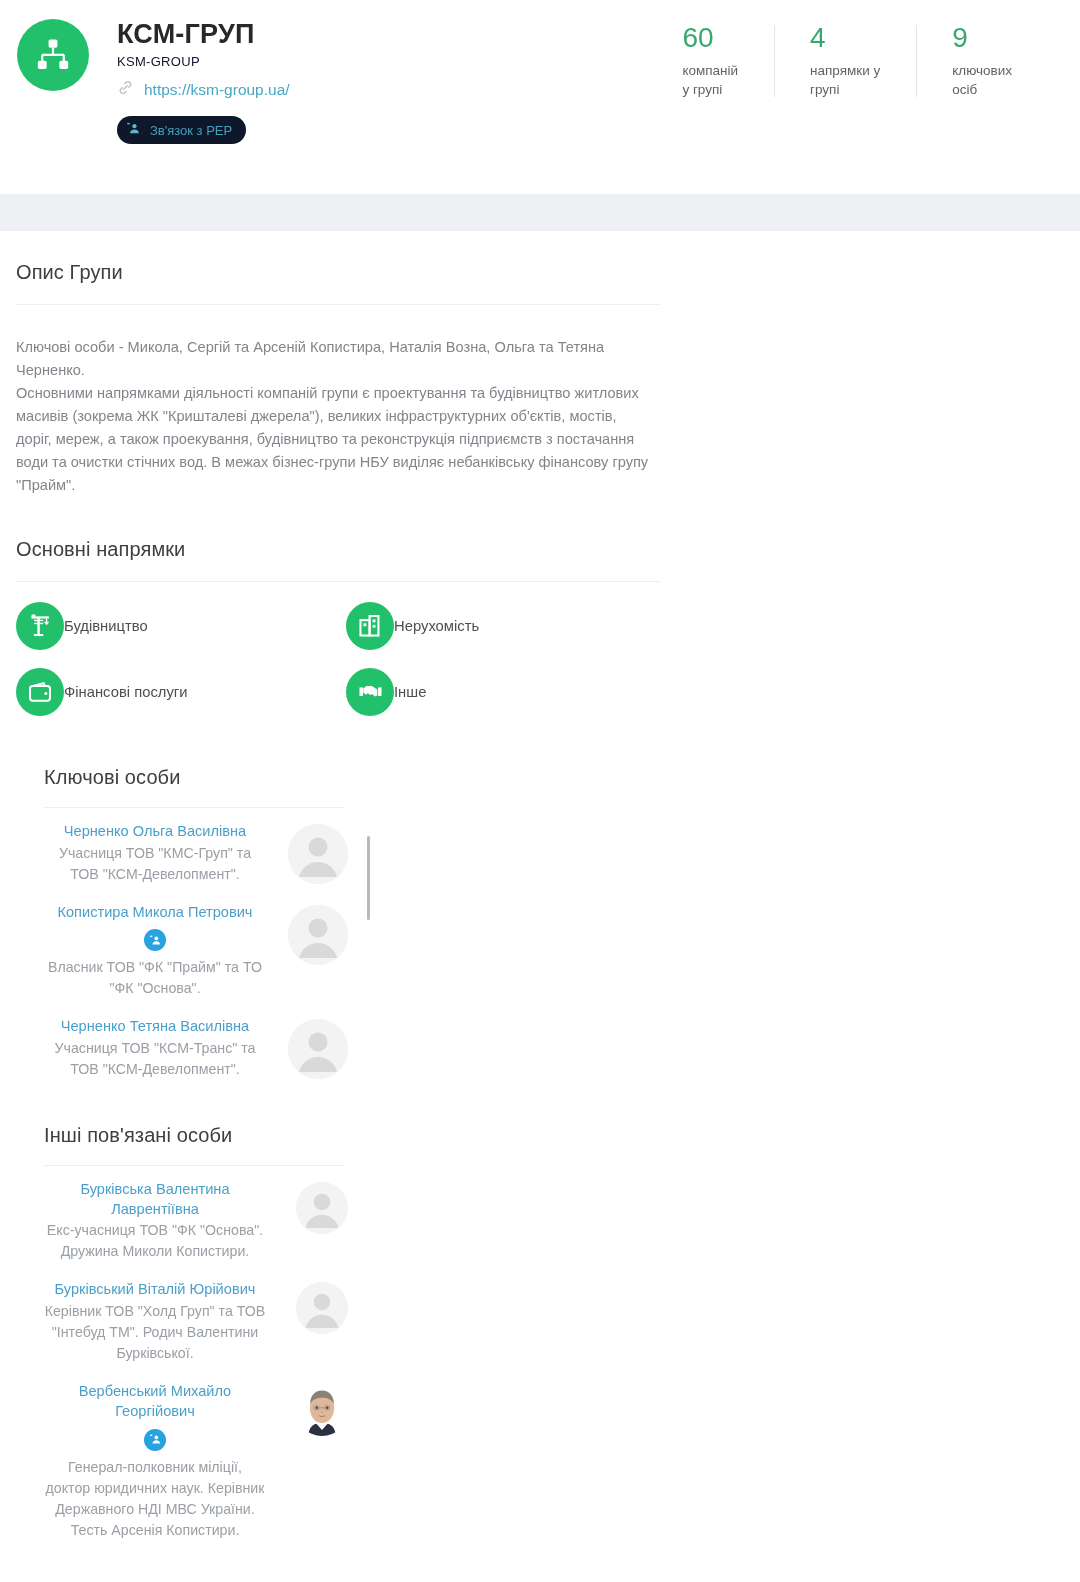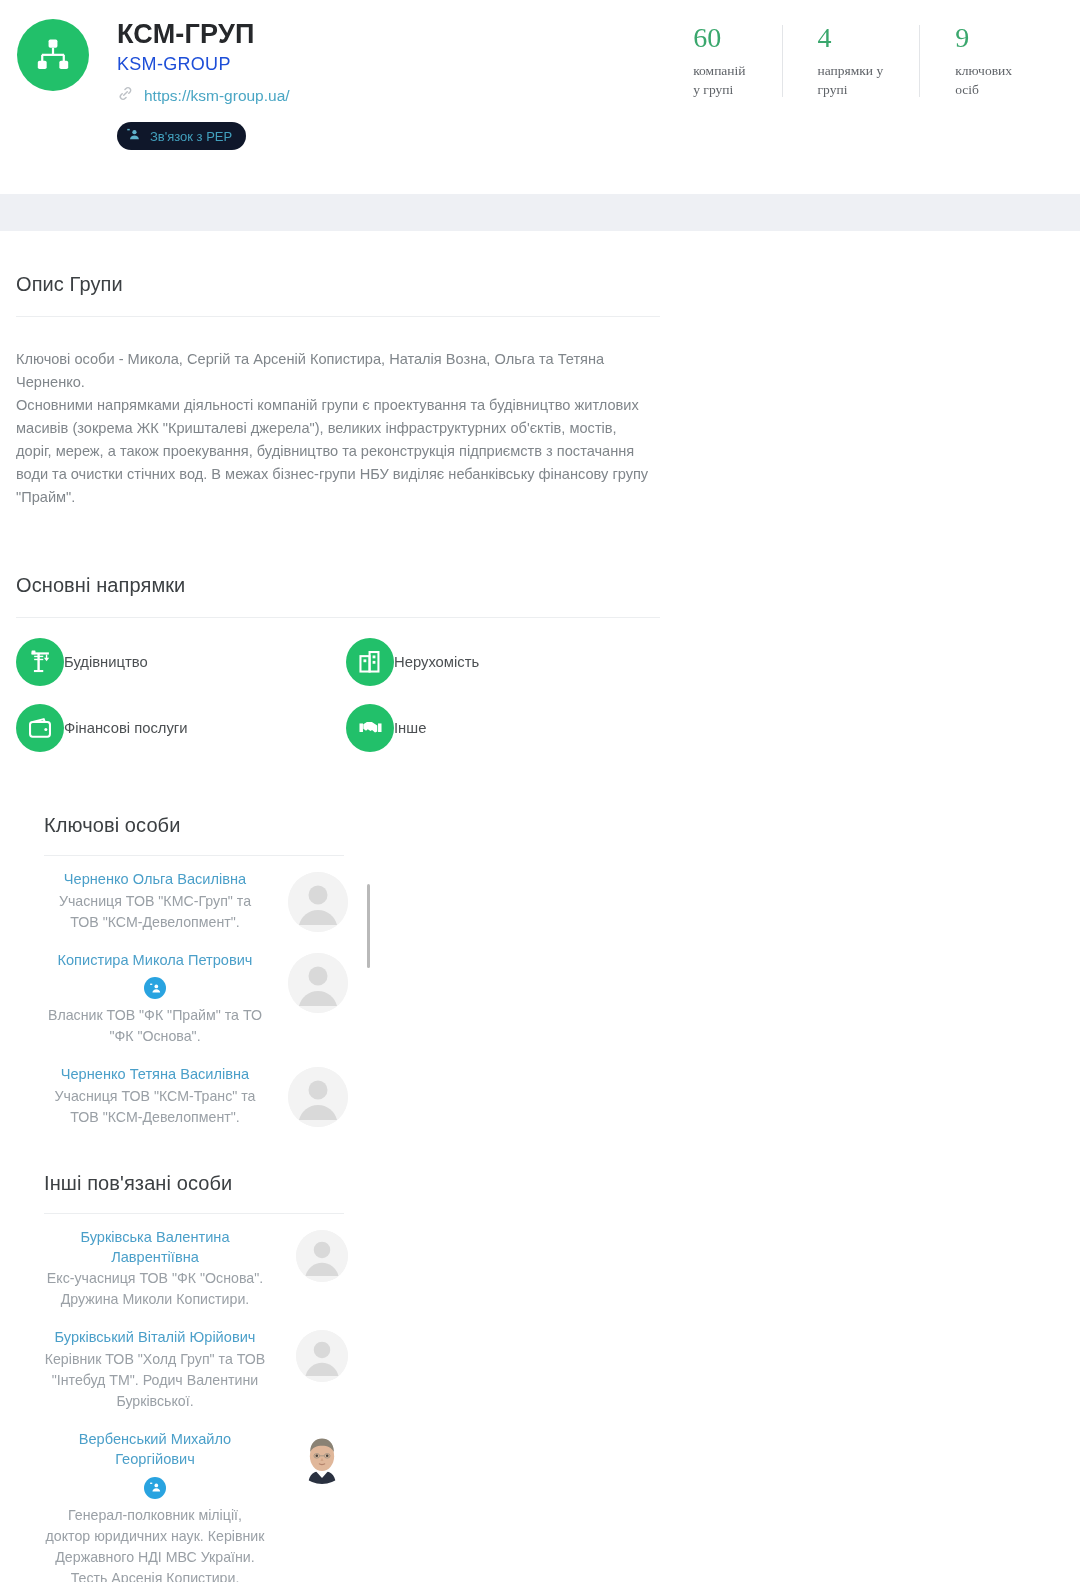--- a/index.html
+++ b/index.html
@@ -49,22 +49,22 @@
   }
   .group-title {
     font-size: 27px;
     font-weight: bold;
     color: #26282b;
     line-height: 1.15;
     letter-spacing: .2px;
     margin: 0 0 4px 0;
   }
   .group-subtitle {
-    font-size: 18px;
-    color: #1d4ed8;
+    font-size: 13px;
+    color: #0f172a;
     letter-spacing: .3px;
     margin: 0 0 10px 0;
   }
   .url-row {
     display: flex;
     align-items: center;
     gap: 10px;
     margin-bottom: 16px;
   }
   .url-row .link-icon { flex: 0 0 auto; display: block; }
@@ -85,21 +85,20 @@
   }
   .pep-badge .pep-icon { display:block; flex:0 0 auto; }
 
   
   .stats {
     display: flex;
     align-items: flex-start;
     margin-top: 6px;
     margin-right: 32px;
     flex: 0 0 auto;
-    font-family: Liberation Serif, serif;
   }
   .stat {
     padding: 0 36px;
     position: relative;
     min-width: 112px;
   }
   .stat + .stat::before {
     content: "";
     position: absolute;
     left: 0; top: 2px;
@@ -124,21 +123,21 @@
   .grey-band {
     height: 37px;
     background: #eef0f4;
     width: 100%;
   }
 
   
   .content {
     padding: 0;
   }
-  .block { padding: 12px 16px; }
+  .block { padding: 0 16px; }
 
   .section-title {
     font-size: 20px;
     color: #3c4043;
     font-weight: normal;
     margin: 0;
     padding-top: 30px;
     letter-spacing: .1px;
   }
   .divider {

